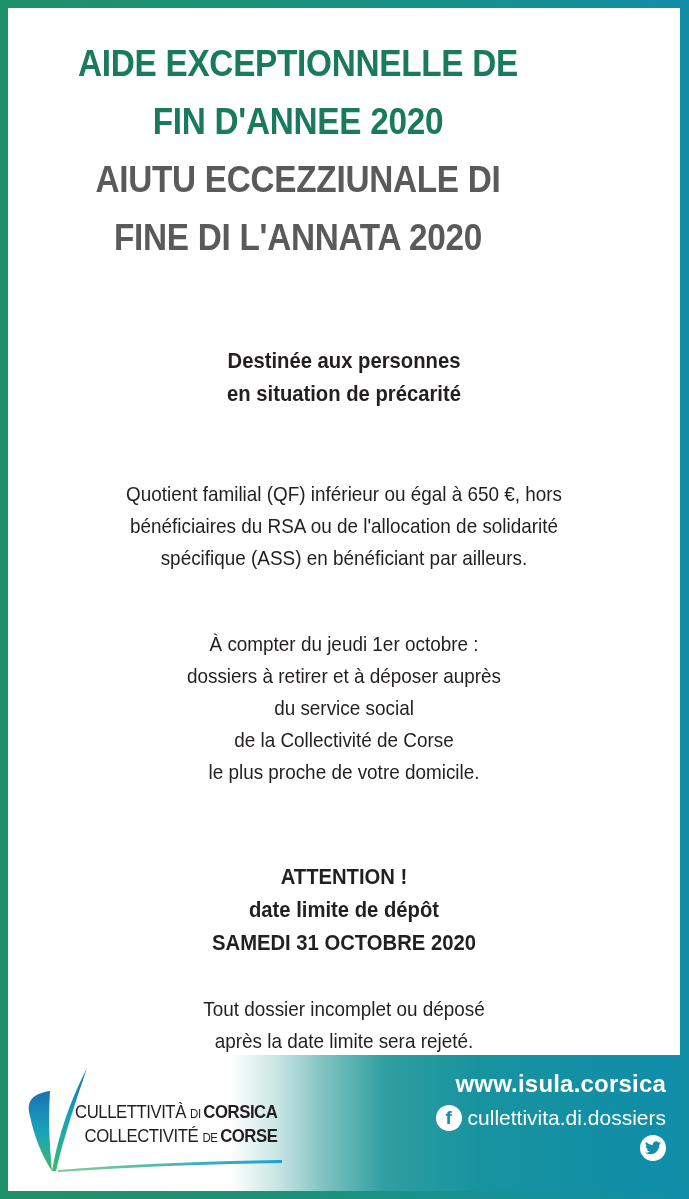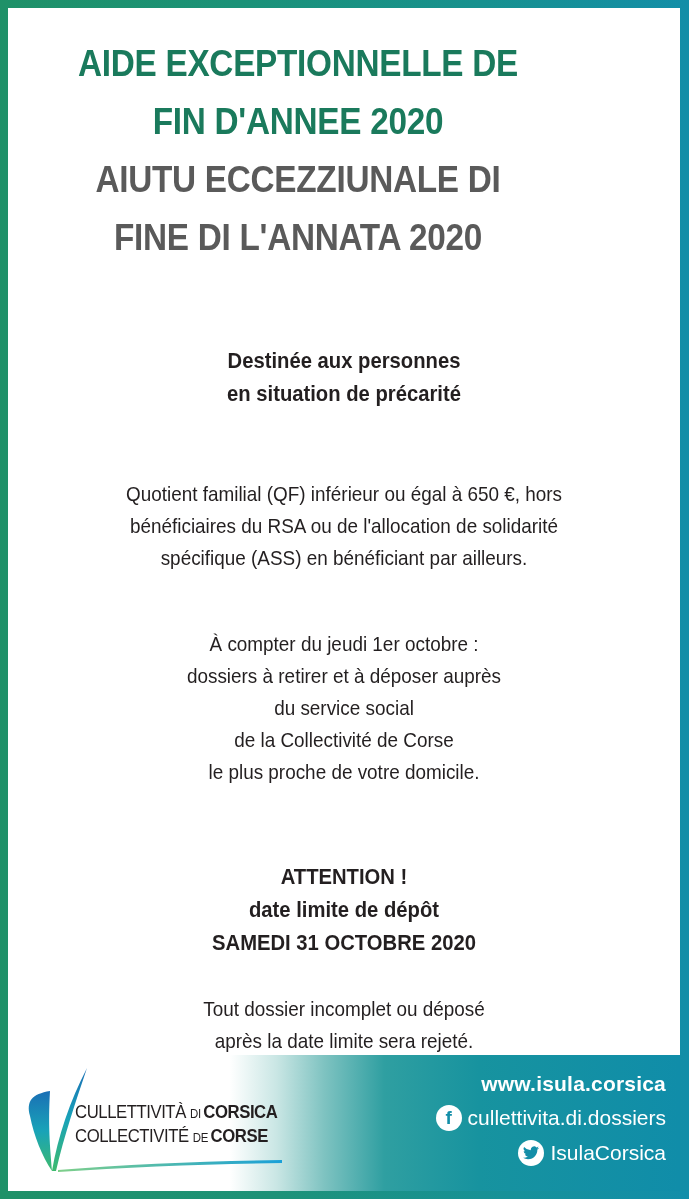--- a/index.html
+++ b/index.html
@@ -34,28 +34,28 @@
 
   .para { position: absolute; left: 0; width: 672px; font-size: 21px; line-height: 32px; color: #231f20; transform: scaleX(0.9); }
   .para.p1 { top: 470px; }
   .para.p2 { top: 620px; }
   .para.p4 { top: 985px; }
 
   .attention { position: absolute; left: 0; top: 852px; width: 672px; font-weight: bold; font-size: 22px; line-height: 33px; color: #231f20; transform: scaleX(0.92); }
 
   .line { display: block; }
 
-  .logo { position: absolute; left: 20px; top: 1066px; width: 270px; height: 110px; }
+  .logo { position: absolute; left: 20px; top: 1066px; width: 270px; height: 110px; text-align: right; }
   .logo svg { position: absolute; left: 0; top: 0; }
   .logo-text { position: absolute; left: 55px; top: 35px; font-size: 19px; line-height: 22px; color: #231f20; letter-spacing: -0.5px; transform: scaleX(0.88); transform-origin: left top; white-space: nowrap; }
   .logo-text .small { font-size: 13px; }
   .logo-text b { font-weight: bold; }
 
   .social { position: absolute; right: 23px; top: 1068px; text-align: right; color: #fff; }
-  .website { font-weight: bold; font-size: 21px; line-height: 32px; letter-spacing: 0.2px; }
+  .website { font-weight: bold; font-size: 24px; line-height: 32px; letter-spacing: 0.2px; }
   .social-row { font-size: 21px; line-height: 35px; display: flex; justify-content: flex-end; align-items: center; gap: 6px; }
   .social-icon { width: 26px; height: 26px; border-radius: 50%; background: #fff; display: inline-flex; align-items: center; justify-content: center; color: #138ea8; font-weight: bold; font-size: 19px; line-height: 26px; }
 </style>
 </head>
 <body>
 
 <div class="frame"></div>
 <div class="card"></div>
 <div class="footer-band"></div>
 <div class="footer-band-bottom"></div>
@@ -127,15 +127,14 @@
   <div class="social-row">
     <span class="social-icon">f</span>
     <span>cullettivita.di.dossiers</span>
   </div>
   <div class="social-row">
     <span class="social-icon">
       <svg width="16" height="14" viewBox="0 0 24 20">
           <path fill="#138ea8" d="M24 2.4a9.8 9.8 0 0 1-2.8.8A4.9 4.9 0 0 0 23.3.4a9.9 9.9 0 0 1-3.1 1.2A4.9 4.9 0 0 0 11.8 6 14 14 0 0 1 1.7.9a4.9 4.9 0 0 0 1.5 6.6A4.9 4.9 0 0 1 1 6.9a4.9 4.9 0 0 0 3.9 4.8 4.9 4.9 0 0 1-2.2.1 4.9 4.9 0 0 0 4.6 3.4A9.9 9.9 0 0 1 0 17.2 14 14 0 0 0 7.5 19.4c9.1 0 14-7.5 14-14v-.6A10 10 0 0 0 24 2.4z"></path>
         </svg>
     </span>
-    <span>IsulaCorsica</span>
   </div>
 </div>
 
 </body></html>

